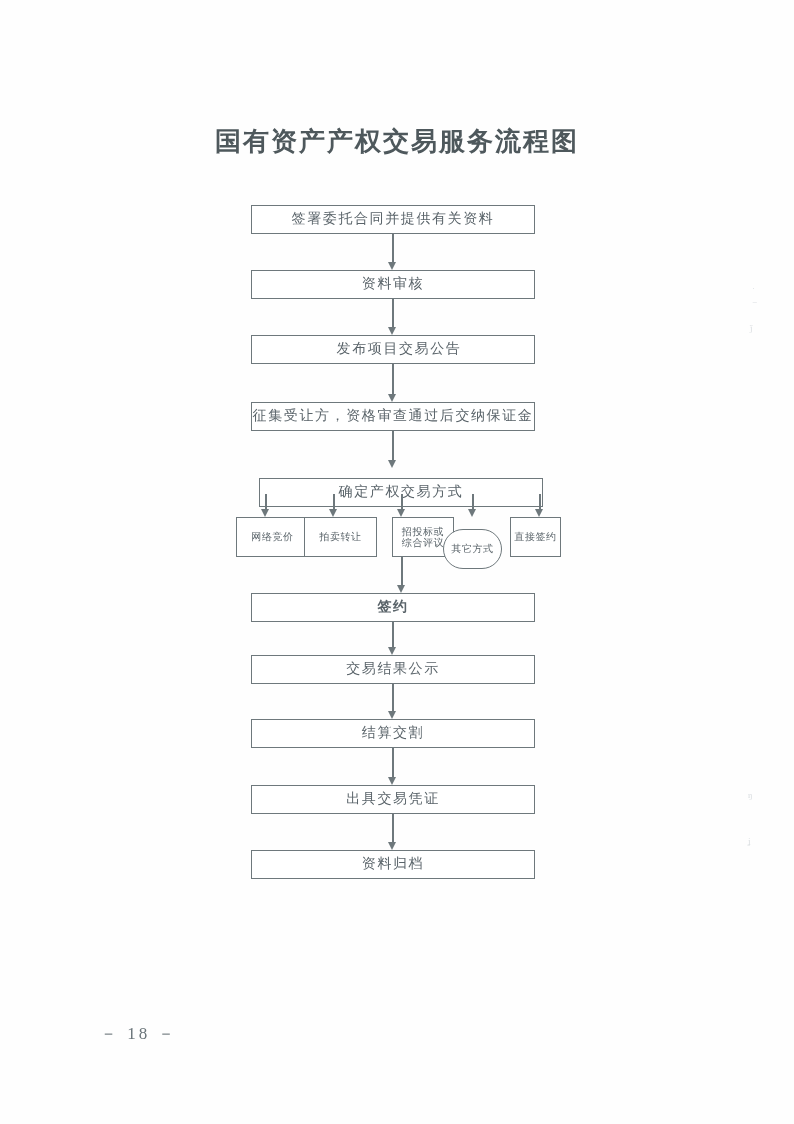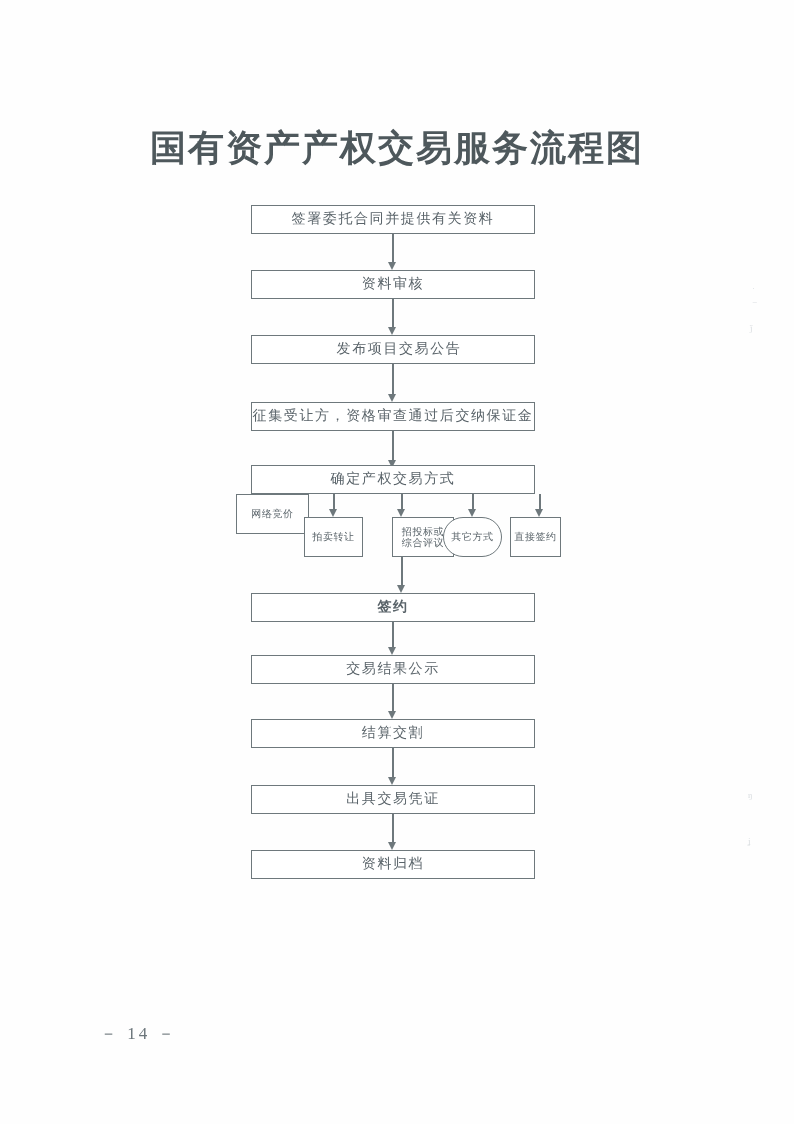--- a/index.html
+++ b/index.html
@@ -24,21 +24,21 @@
   }
 
   
   #doc-title {
     position: absolute;
     left: 0;
     right: 0;
     top: 124px;
     text-align: center;
     font-family: "Liberation Serif", "DejaVu Serif", serif;
-    font-size: 36px;
+    font-size: 26px;
     font-weight: bold;
     letter-spacing: 2px;
     color: #4e585c;
     white-space: nowrap;
   }
 
   
   #flow {
     position: absolute;
     left: 0;
@@ -135,51 +135,51 @@
     <div class="node main" style="top:335px;padding-left:12px;">发布项目交易公告</div>
 
     <div class="conn" style="left:392.3px; top:364px; height:30px;"></div>
     <div class="arrow-head" style="left:388px; top:394px;"></div>
 
     <div class="node main" style="top:402px;">征集受让方，资格审查通过后交纳保证金</div>
 
     <div class="conn" style="left:392.3px; top:431px; height:29px;"></div>
     <div class="arrow-head" style="left:388px; top:460px;"></div>
 
-    <div class="node main" style="top:465px;">确定产权交易方式</div>
+    <div class="node main" style="top:478px;margin-left:8px;">确定产权交易方式</div>
 
     <div class="conn" style="left:265.3px; top:494px; height:17px;"></div>
     <div class="arrow-head" style="left:261px; top:509px;"></div>
 
     <div class="conn" style="left:333.3px; top:494px; height:17px;"></div>
     <div class="arrow-head" style="left:329px; top:509px;"></div>
 
     <div class="conn" style="left:401.3px; top:494px; height:17px;"></div>
     <div class="arrow-head" style="left:397px; top:509px;"></div>
 
     <div class="conn" style="left:472.3px; top:494px; height:17px;"></div>
     <div class="arrow-head" style="left:468px; top:509px;"></div>
 
     <div class="conn" style="left:539.3px; top:494px; height:17px;"></div>
     <div class="arrow-head" style="left:535px; top:509px;"></div>
 
-    <div class="node method" style="left:236px; top:494px; width:73px;">
+    <div class="node method" style="left:236px; top:517px; width:73px;">
       <span class="ln">网络竞价</span>
     </div>
 
-    <div class="node method" style="left:304px; top:517px; width:59px;">
+    <div class="node method" style="left:304px; top:517px; width:73px;">
       <span class="ln">拍卖转让</span>
     </div>
 
     <div class="node method" style="left:371px; top:517px; width:62px;margin-left:21px;">
       <span class="ln">招投标或</span>
       <span class="ln">综合评议</span>
     </div>
 
-    <div class="node method" style="left:443px; top:517px; width:59px;border-radius:20px;">
+    <div class="node method" style="left:443px; top:529px; width:59px;border-radius:20px;">
       <span class="ln">其它方式</span>
     </div>
 
     <div class="node method" style="left:510px; top:517px; width:51px;">
       <span class="ln">直接签约</span>
     </div>
 
     <div class="conn" style="left:401.3px; top:557px; height:28px;"></div>
     <div class="arrow-head" style="left:397px; top:585px;"></div>
 
@@ -206,15 +206,15 @@
     <div class="node main" style="top:850px;">资料归档</div>
 
   </div>
 
   <div class="scan-mark" style="left:752px; top:283px;">·</div>
   <div class="scan-mark" style="left:752px; top:297px;">−</div>
   <div class="scan-mark" style="left:750px; top:323px;">ǰ</div>
   <div class="scan-mark" style="left:748px; top:790px;">ŋ</div>
   <div class="scan-mark" style="left:748px; top:836px;">ʝ</div>
 
-  <div id="page-number">－ 14 －</div>
+  <div id="page-number">－ 18 －</div>
 
 </div>
 
 </body></html>

